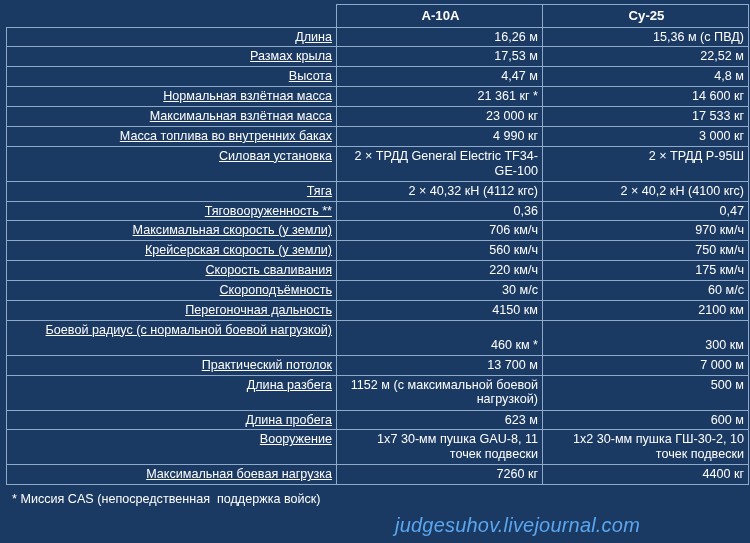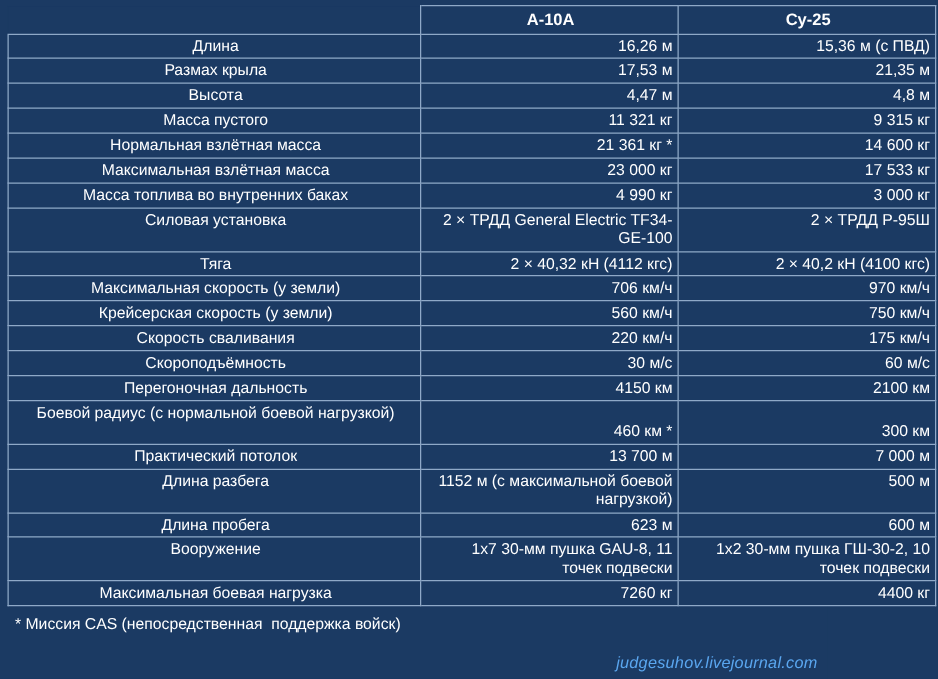--- a/index.html
+++ b/index.html
@@ -46,41 +46,42 @@
     font-weight: bold;
     font-size: 13.2px;
     padding-top: 3px;
     padding-bottom: 3px;
   }
   table.spec thead th.blank {
     border-top: 1px solid #1b3a63;
     border-left: 1px solid #1b3a63;
   }
   table.spec tbody td.label {
-    text-align: center;
+    text-align: right;
+    text-decoration: underline;
   }
   table.spec tbody td.val {
     text-align: right;
   }
   .tall td { height: 30px; }
   .footnotes {
     margin: 6px 0 0 8px;
     font-size: 12.6px;
     line-height: 1.35;
   }
   .footnote {
     color: #ffffff;
     white-space: pre;
   }
   .watermark {
     position: absolute;
-    right: 8px;
+    right: 22px;
     bottom: 6px;
     color: #5aa6ef;
-    font-size: 13px;
+    font-size: 20px;
     font-style: italic;
     letter-spacing: 0.2px;
   }
 </style>
 </head>
 <body>
 
 <div class="page">
 
   <table class="spec">
@@ -98,33 +99,28 @@
     </thead>
     <tbody>
       <tr>
         <td class="label">Длина</td>
         <td class="val">16,26 м</td>
         <td class="val">15,36 м (с ПВД)</td>
       </tr>
       <tr>
         <td class="label">Размах крыла</td>
         <td class="val">17,53 м</td>
-        <td class="val">21,35 м</td>
+        <td class="val">22,52 м</td>
       </tr>
       <tr>
         <td class="label">Высота</td>
         <td class="val">4,47 м</td>
         <td class="val">4,8 м</td>
       </tr>
       <tr>
-        <td class="label">Масса пустого</td>
-        <td class="val">11 321 кг</td>
-        <td class="val">9 315 кг</td>
-      </tr>
-      <tr>
         <td class="label">Нормальная взлётная масса</td>
         <td class="val">21 361 кг *</td>
         <td class="val">14 600 кг</td>
       </tr>
       <tr>
         <td class="label">Максимальная взлётная масса</td>
         <td class="val">23 000 кг</td>
         <td class="val">17 533 кг</td>
       </tr>
       <tr>
@@ -136,20 +132,25 @@
         <td class="label">Силовая установка</td>
         <td class="val">2 × ТРДД General Electric TF34-GE-100</td>
         <td class="val">2 × ТРДД Р-95Ш</td>
       </tr>
       <tr>
         <td class="label">Тяга</td>
         <td class="val">2 × 40,32 кН (4112 кгс)</td>
         <td class="val">2 × 40,2 кН (4100 кгс)</td>
       </tr>
       <tr>
+        <td class="label">Тяговооруженность  **</td>
+        <td class="val">0,36</td>
+        <td class="val">0,47</td>
+      </tr>
+      <tr>
         <td class="label">Максимальная скорость (у земли)</td>
         <td class="val">706 км/ч</td>
         <td class="val">970 км/ч</td>
       </tr>
       <tr>
         <td class="label">Крейсерская скорость (у земли)</td>
         <td class="val">560 км/ч</td>
         <td class="val">750 км/ч</td>
       </tr>
       <tr>

